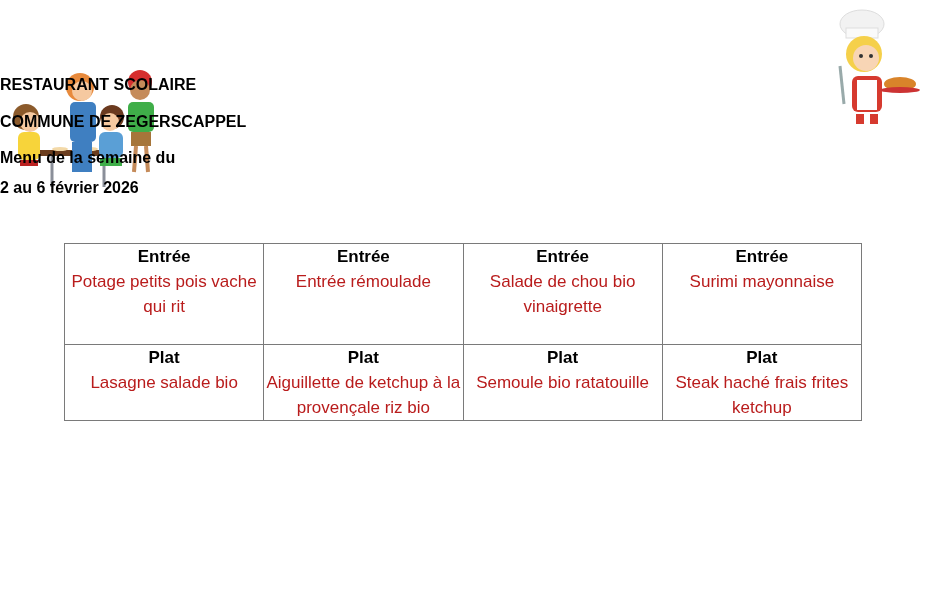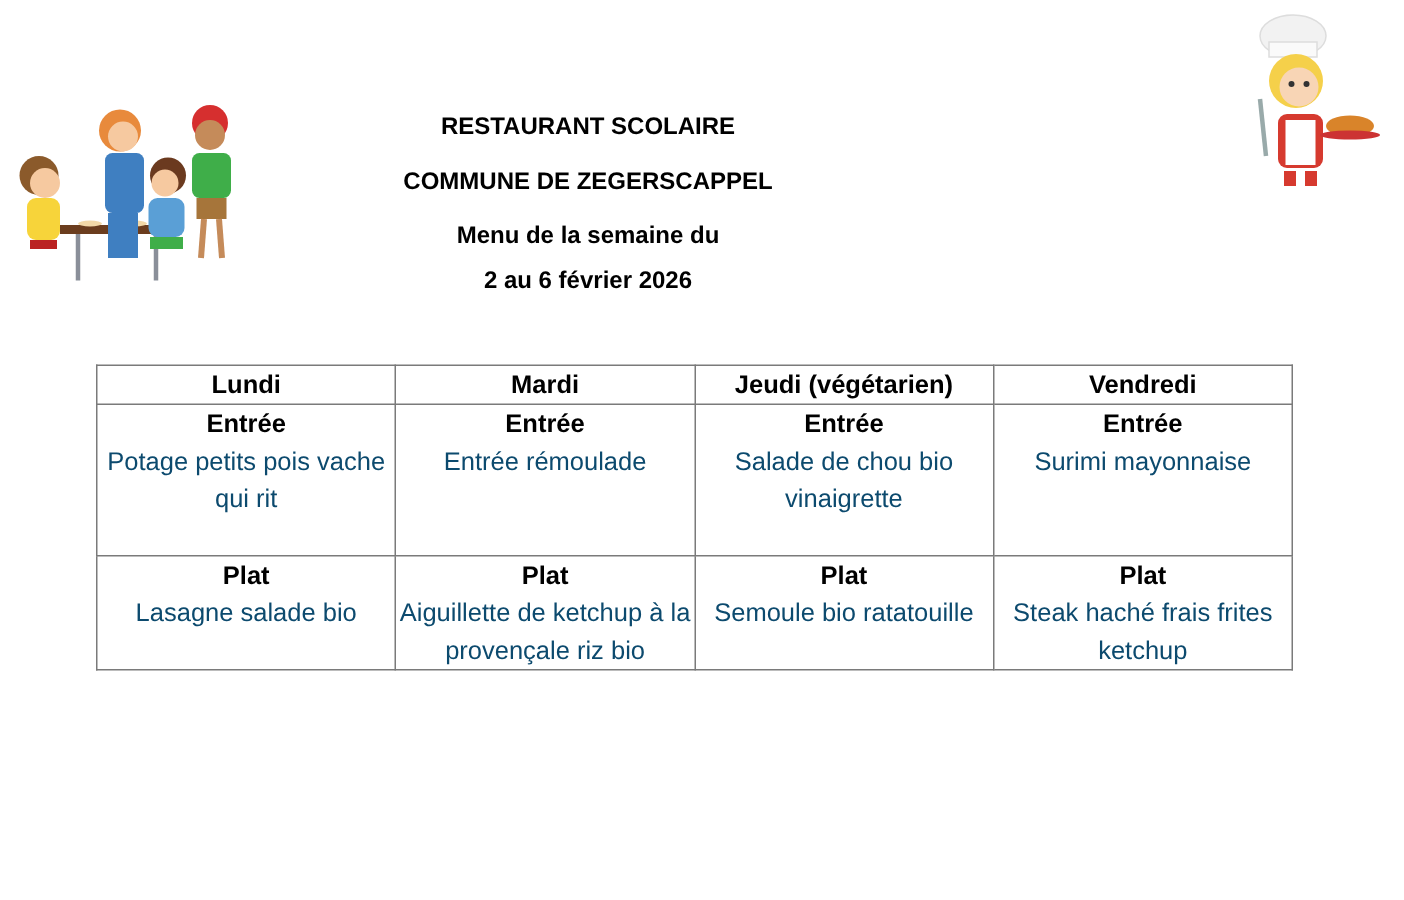--- a/index.html
+++ b/index.html
@@ -1,27 +1,27 @@
 <!DOCTYPE html>
 <html><head>
 <meta charset="utf-8">
 <style>
   html, body { margin:0; padding:0; background:#ffffff; }
   body { width:936px; height:600px; position:relative; overflow:hidden;
          font-family:"Liberation Sans", "DejaVu Sans", sans-serif; color:#000; }
-  .title { position:absolute; left:0; width:784px; text-align:center;
+  .title { position:absolute; left:0; width:784px; text-align:left;
            font-weight:bold; font-size:16px; line-height:20px; }
   .t1 { top:75px; } .t2 { top:112px; } .t3 { top:148px; } .t4 { top:178px; }
   table.menu { position:absolute; left:64px; top:243px; width:798px;
                border-collapse:collapse; table-layout:fixed; }
   table.menu td, table.menu th { border:1px solid #7a7a7a; text-align:center;
                vertical-align:top; padding:0 2px; font-size:17px; line-height:25px; }
   table.menu th { font-weight:bold; height:24px; }
   .course { font-weight:bold; display:block; }
-  .dish { color:#0c4a6e; display:block; }
+  .dish { color:#b91c1c; display:block; }
   tr.r1 td { height:100px; }
   tr.r2 td { height:74px; }
   tr.r3 td { height:74px; }
   .illus { position:absolute; }
   .kids { left:0; top:62px; width:170px; height:135px; }
   .chef { left:824px; top:4px; width:100px; height:128px; }
 </style>
 </head>
 <body>
 
@@ -76,26 +76,20 @@
   </svg>
 </div>
 
 <div class="title t1">RESTAURANT SCOLAIRE</div>
 <div class="title t2">COMMUNE DE ZEGERSCAPPEL</div>
 <div class="title t3">Menu de la semaine du</div>
 <div class="title t4">2 au 6 février 2026</div>
 
 <table class="menu">
   <tbody>
-      <tr>
-    <th>Lundi</th>
-    <th>Mardi</th>
-    <th>Jeudi (végétarien)</th>
-    <th>Vendredi</th>
-  </tr>
   <tr class="r1">
     <td>
           <span class="course">Entrée</span>
           <span class="dish">Potage petits pois vache qui rit</span>
         </td>
     <td>
           <span class="course">Entrée</span>
           <span class="dish">Entrée rémoulade</span>
         </td>
     <td>

